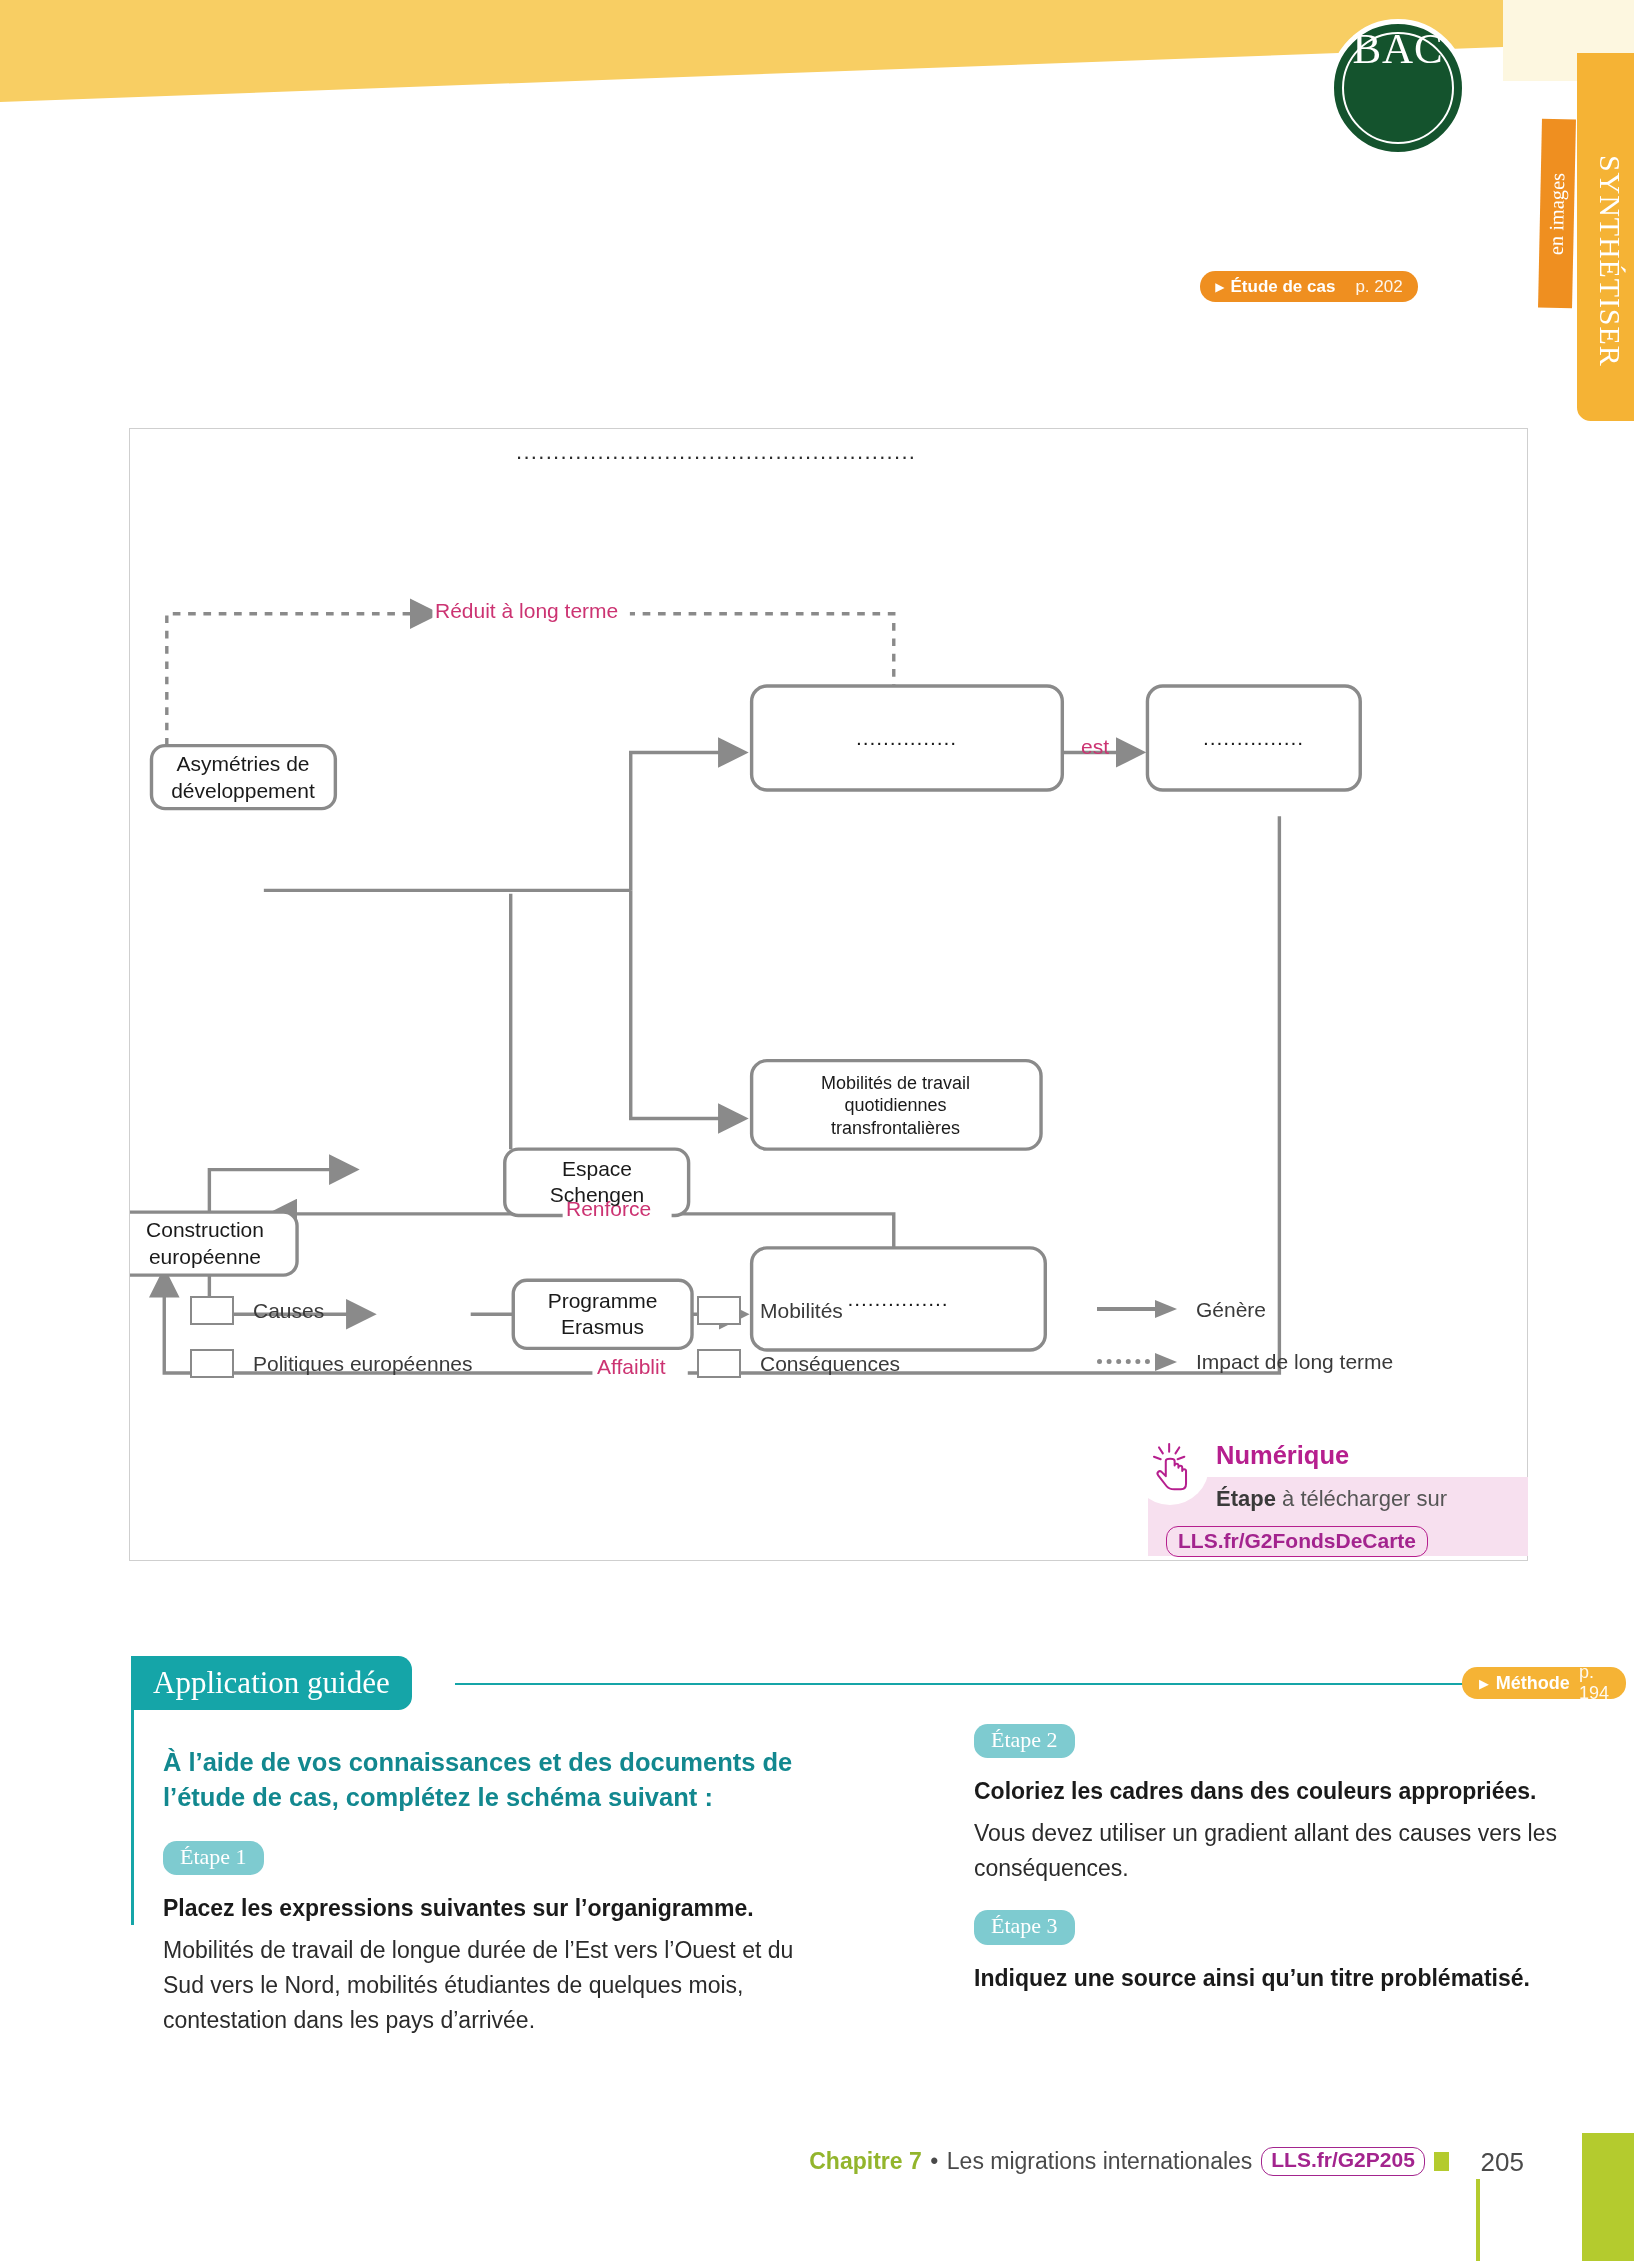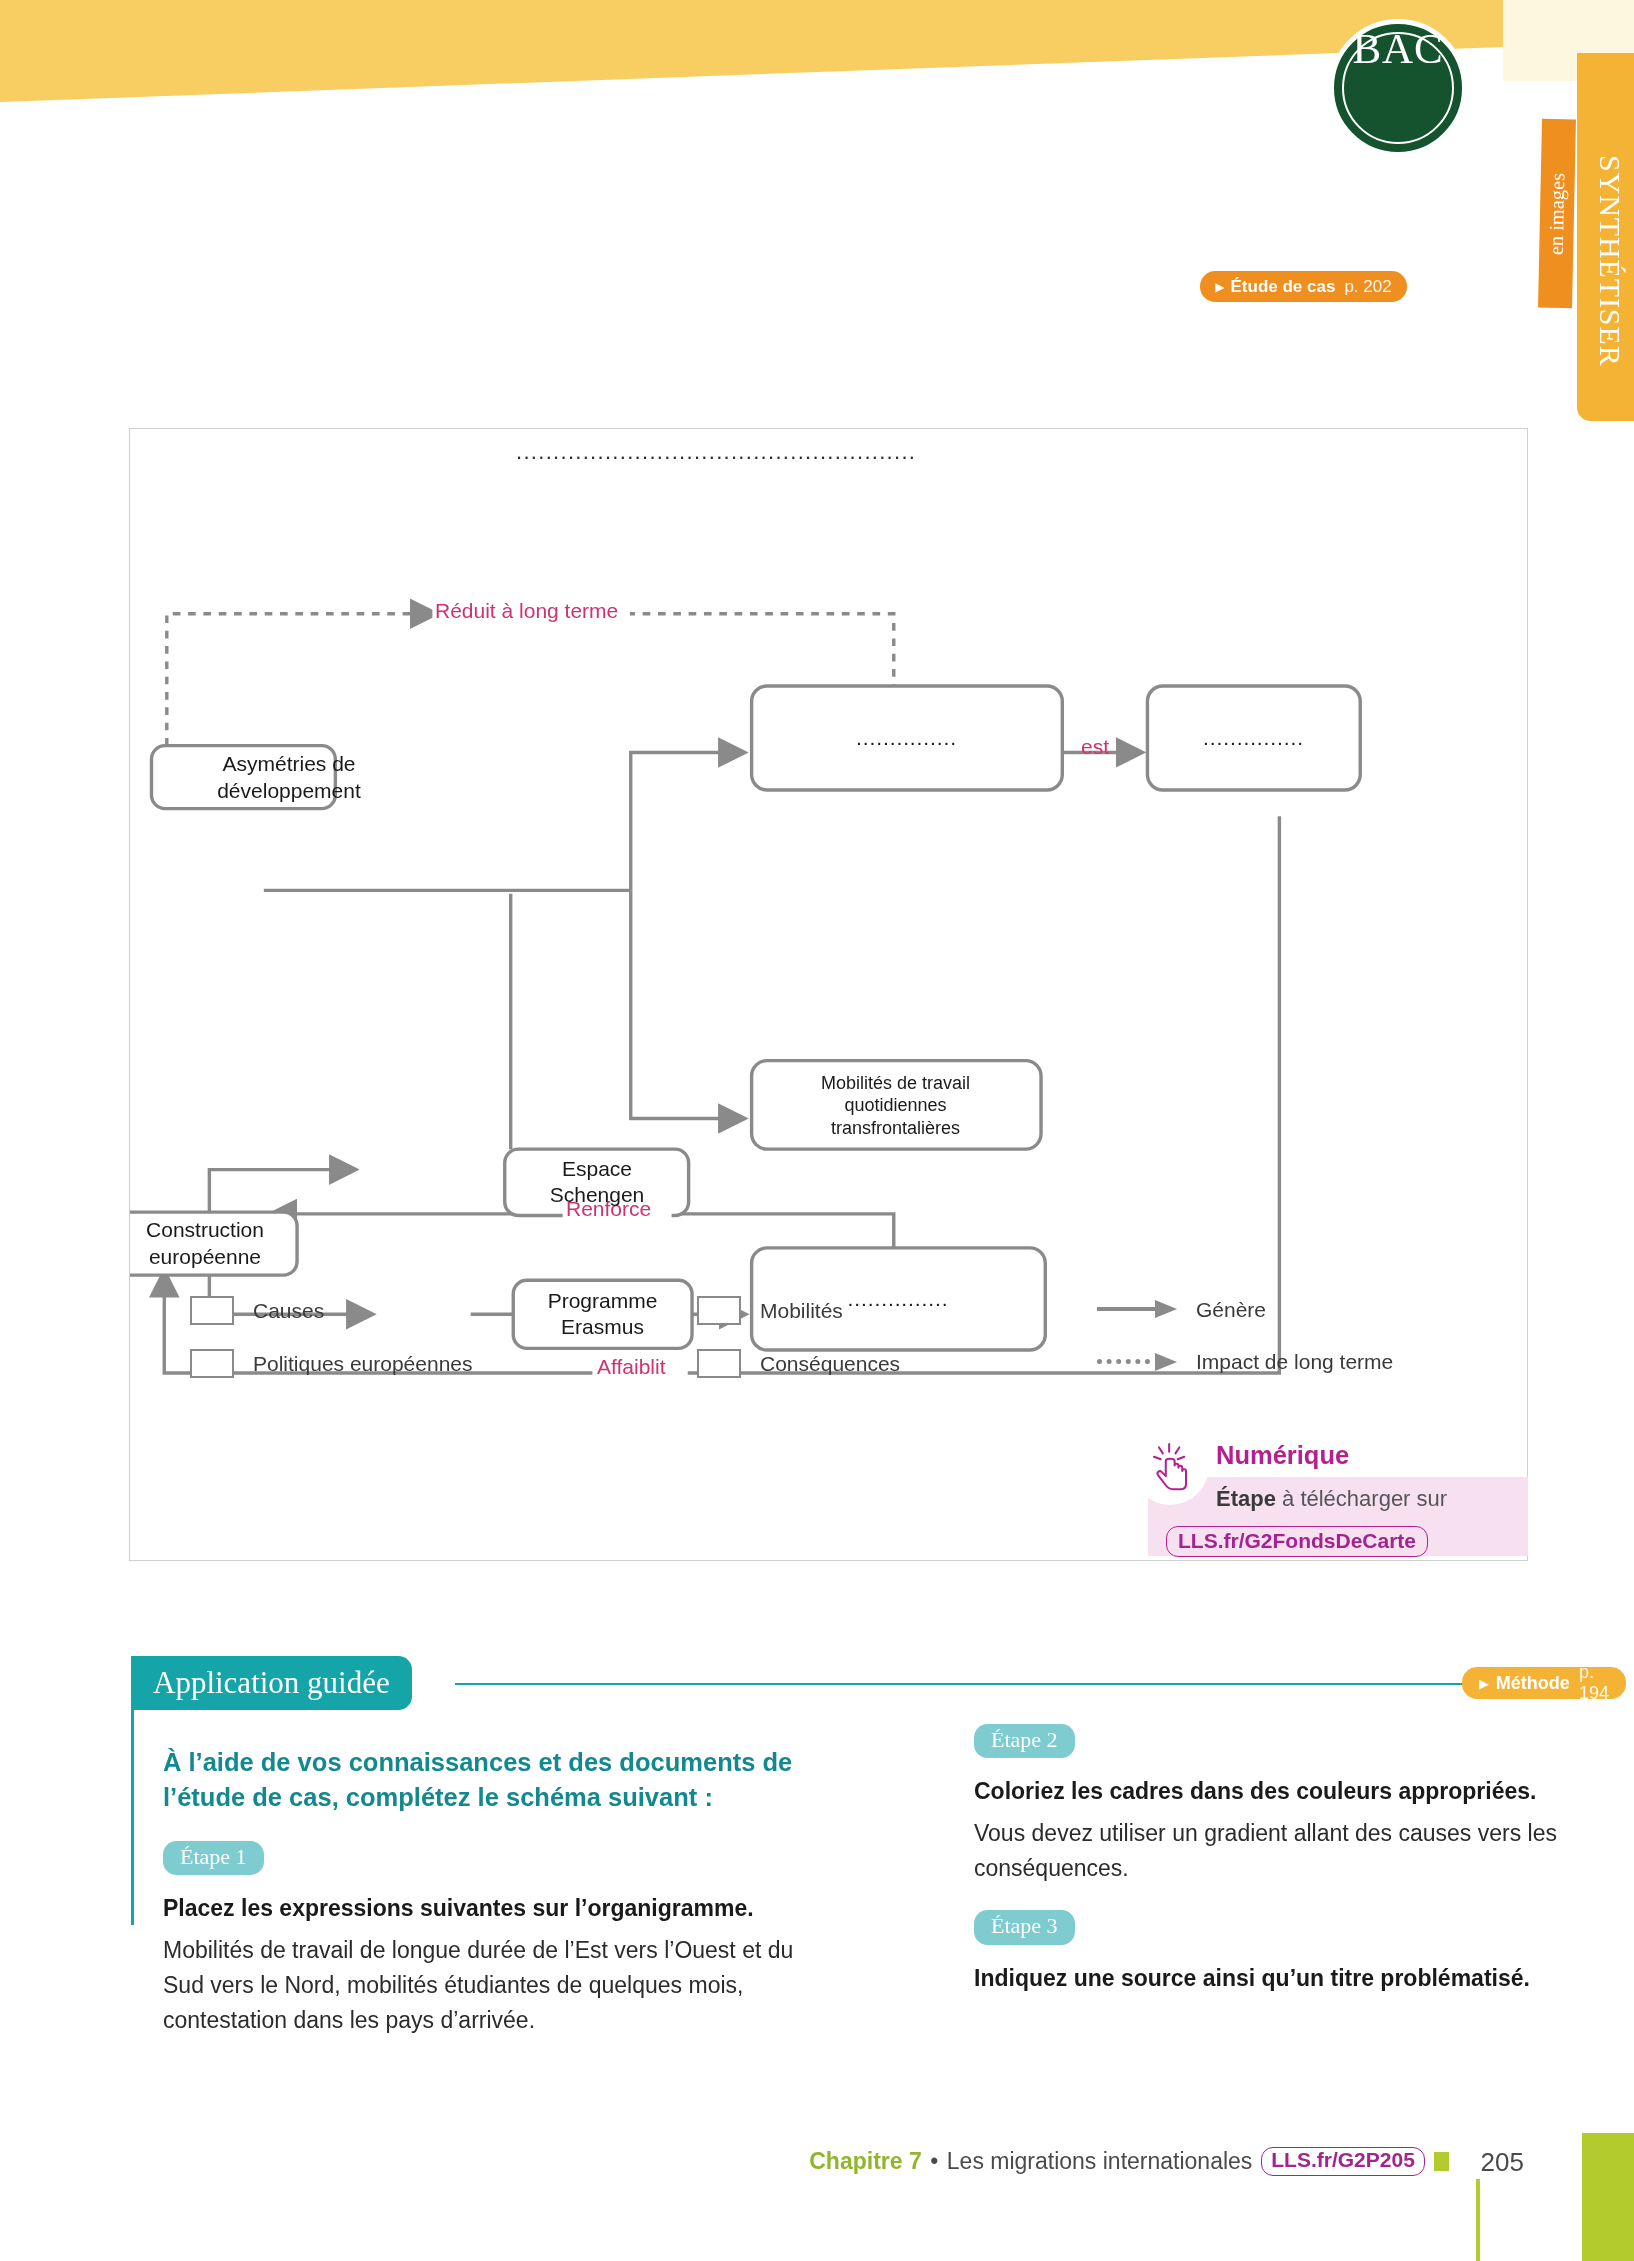--- a/index.html
+++ b/index.html
@@ -75,21 +75,21 @@
 
   .pill-orange{
     position:absolute; left:1200px; top:271px;
     background:#ef8f20; color:#fff;
     border-radius:15.3px; height:31px;
     display:flex; align-items:center; gap:6px;
     padding:0 15.3px; font-size:17px; box-sizing:border-box;
   }
   .pill-orange .tri{font-size:12px; line-height:1;}
   .pill-orange b{font-weight:bold;}
-  .pill-orange i{font-style:normal; opacity:.92; margin-left:3px;}
+  .pill-orange i{font-style:normal; opacity:.92; margin-left:14px;}
 
   
   .diagram-card{
     position:absolute; left:129px; top:428px;
     width:1399px; height:1133px;
     border:0.9px solid #cfcfcf; background:#fff; box-sizing:border-box;
   }
   .diagram-svg{position:absolute; left:0; top:0;}
 
   .legend{position:absolute; left:60px; top:867px; width:1311px;}
@@ -259,21 +259,21 @@
       <rect x="543" y="1086" width="112" height="44" fill="#ffffff"></rect>
     </svg>
 
     <div style="position:absolute; left:386px; top:10.2px; font-size:22px; letter-spacing:1.3px; color:#2b2b2b;">......................................................</div>
 
     <div style="position:absolute; left:305px; top:170px; font-size:21px; color:#cc3372;">Réduit à long terme</div>
     <div style="position:absolute; left:951px; top:306px; font-size:21px; color:#cc3372;">est</div>
     <div style="position:absolute; left:436px; top:768px; font-size:21px; color:#cc3372;">Renforce</div>
     <div style="position:absolute; left:467px; top:926px; font-size:21px; color:#cc3372;">Affaiblit</div>
 
-    <div style="position:absolute; left:21px; top:317px; width:184px; height:63px; display:flex; align-items:center; justify-content:center; text-align:center; font-size:21px; line-height:1.25; white-space:pre-line;padding-left:46px;">Asymétries de
+    <div style="position:absolute; left:21px; top:317px; width:184px; height:63px; display:flex; align-items:center; justify-content:center; text-align:center; font-size:21px; line-height:1.25; white-space:pre-line;">Asymétries de
 développement</div>
     <div style="position:absolute; left:375px; top:720px; width:184px; height:66px; display:flex; align-items:center; justify-content:center; text-align:center; font-size:21px; line-height:1.25; white-space:pre-line;">Espace
 Schengen</div>
     <div style="position:absolute; left:-17px; top:783px; width:184px; height:63px; display:flex; align-items:center; justify-content:center; text-align:center; font-size:21px; line-height:1.25; white-space:pre-line;">Construction
 européenne</div>
     <div style="position:absolute; left:383px; top:851px; width:179px; height:68px; display:flex; align-items:center; justify-content:center; text-align:center; font-size:21px; line-height:1.25; white-space:pre-line;">Programme
 Erasmus</div>
     <div style="position:absolute; left:621px; top:632px; width:289px; height:89px; display:flex; align-items:center; justify-content:center; text-align:center; font-size:18px; line-height:1.25; white-space:pre-line;">Mobilités de travail
 quotidiennes
 transfrontalières</div>

